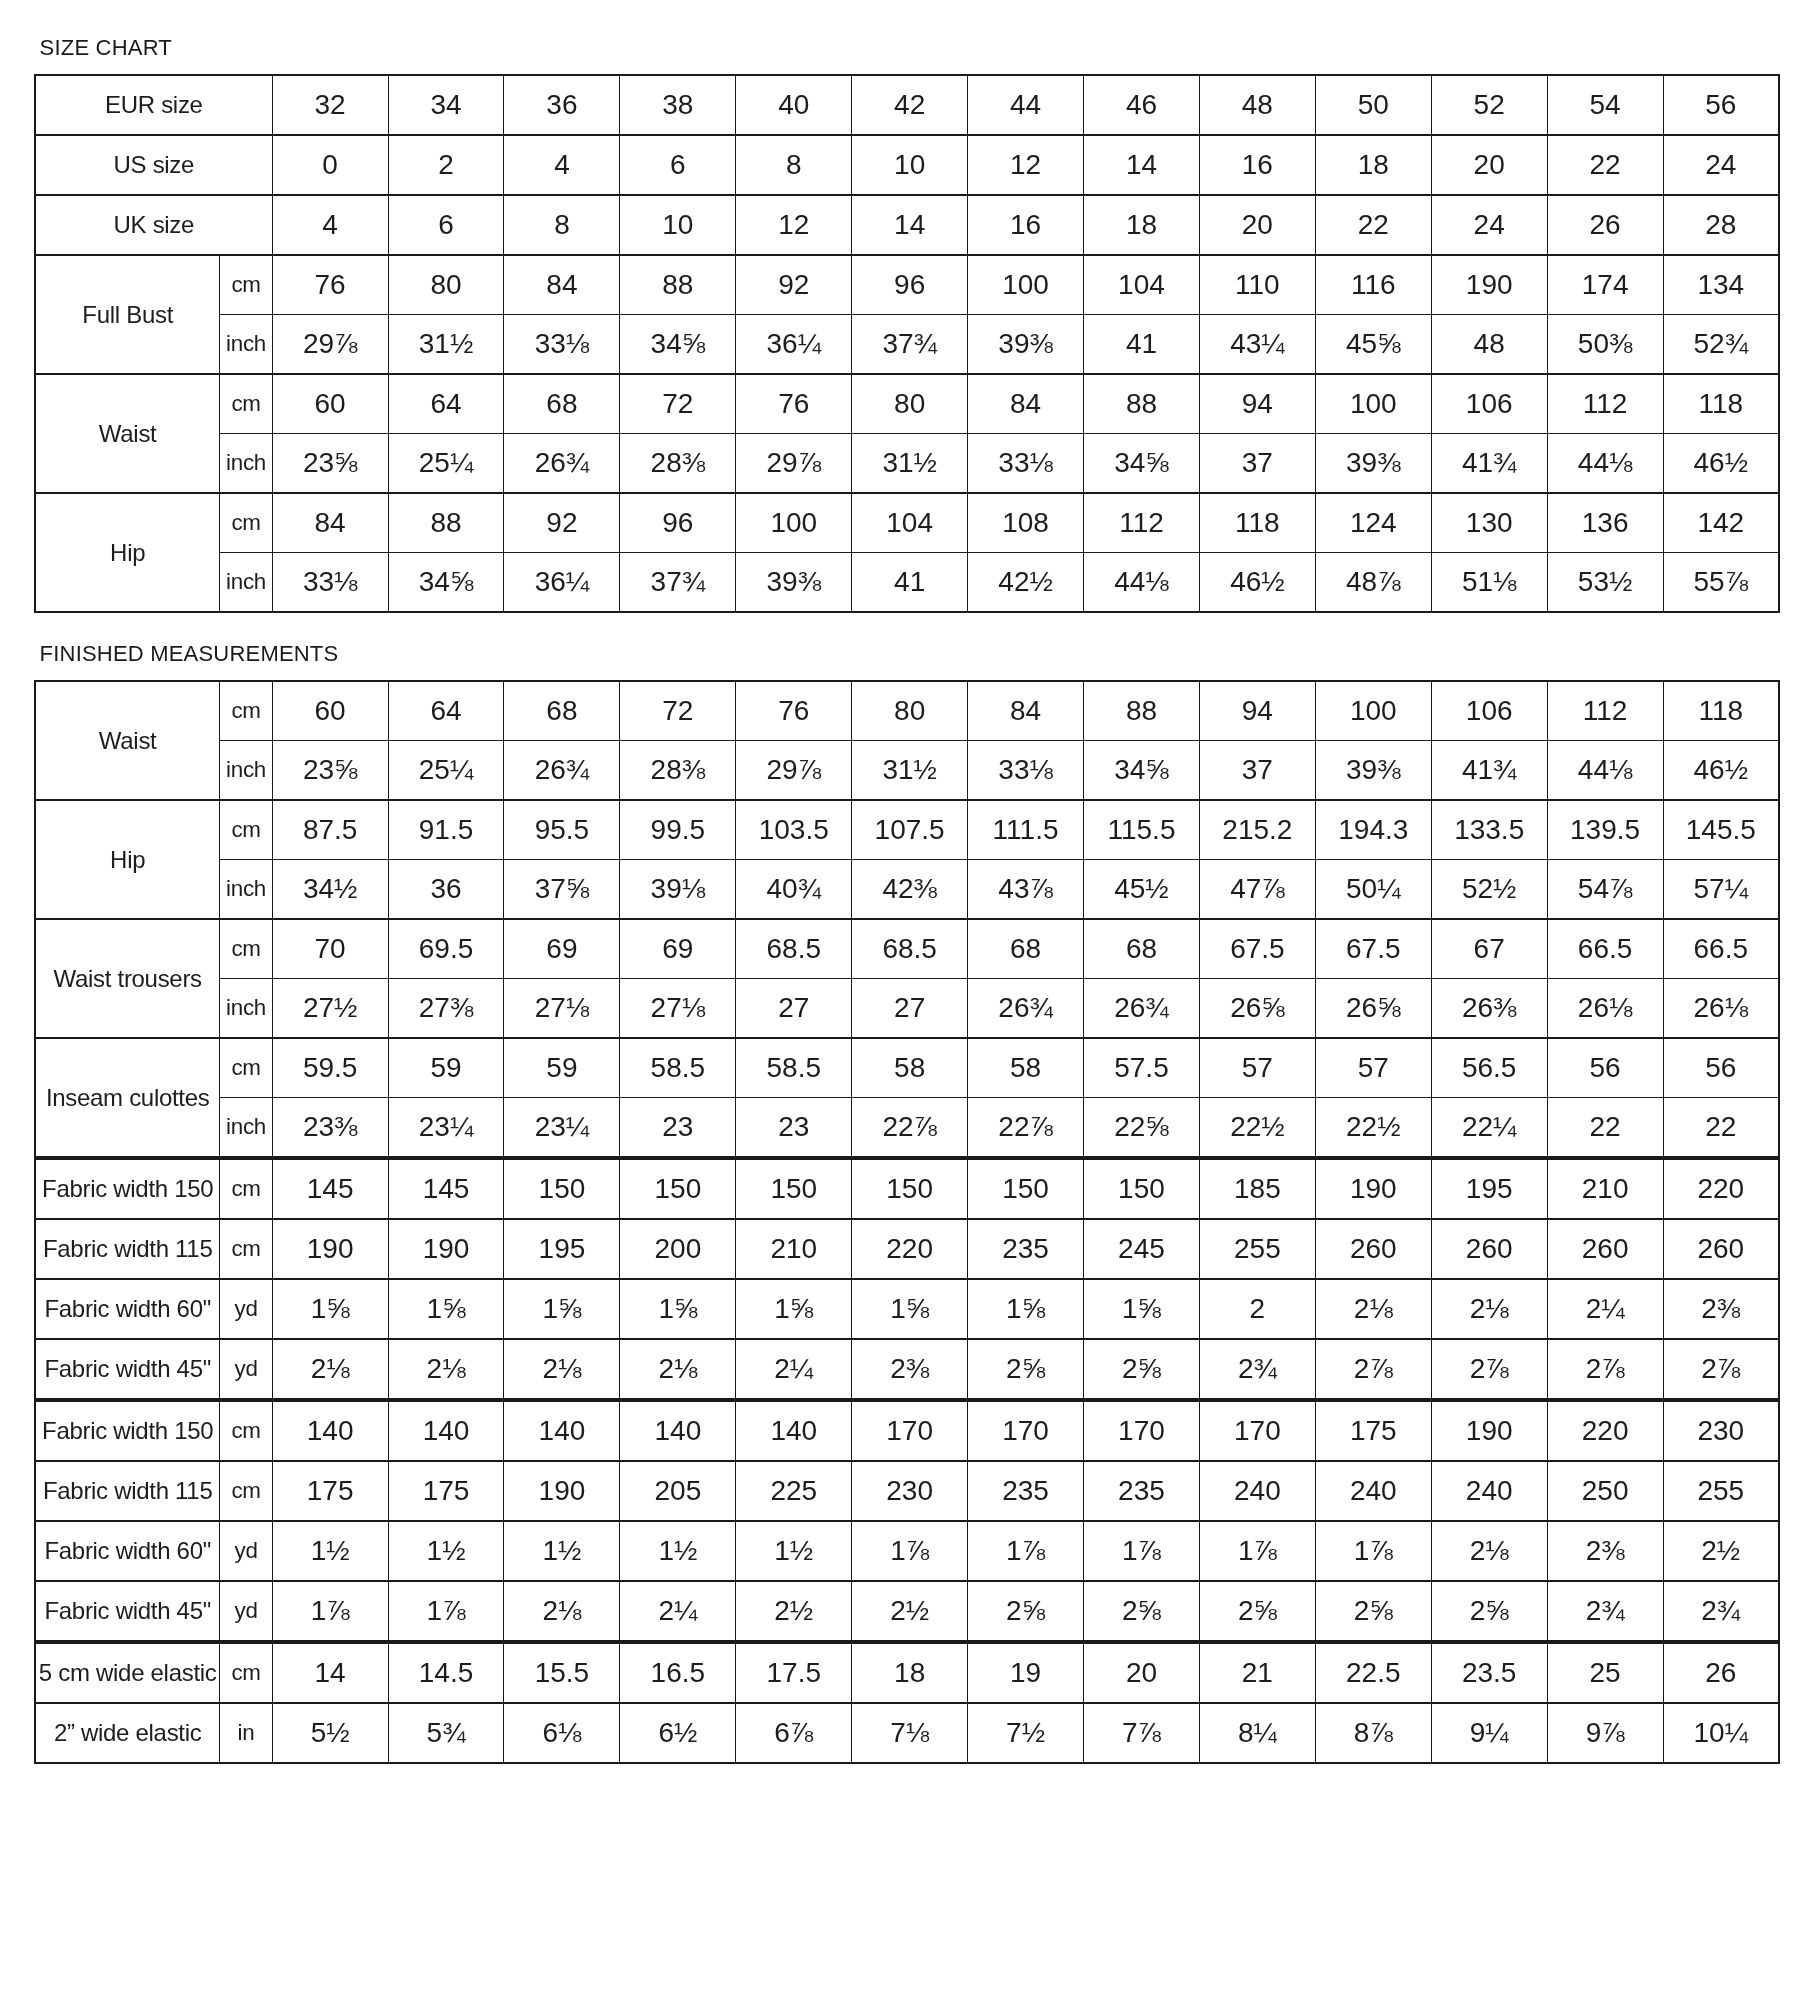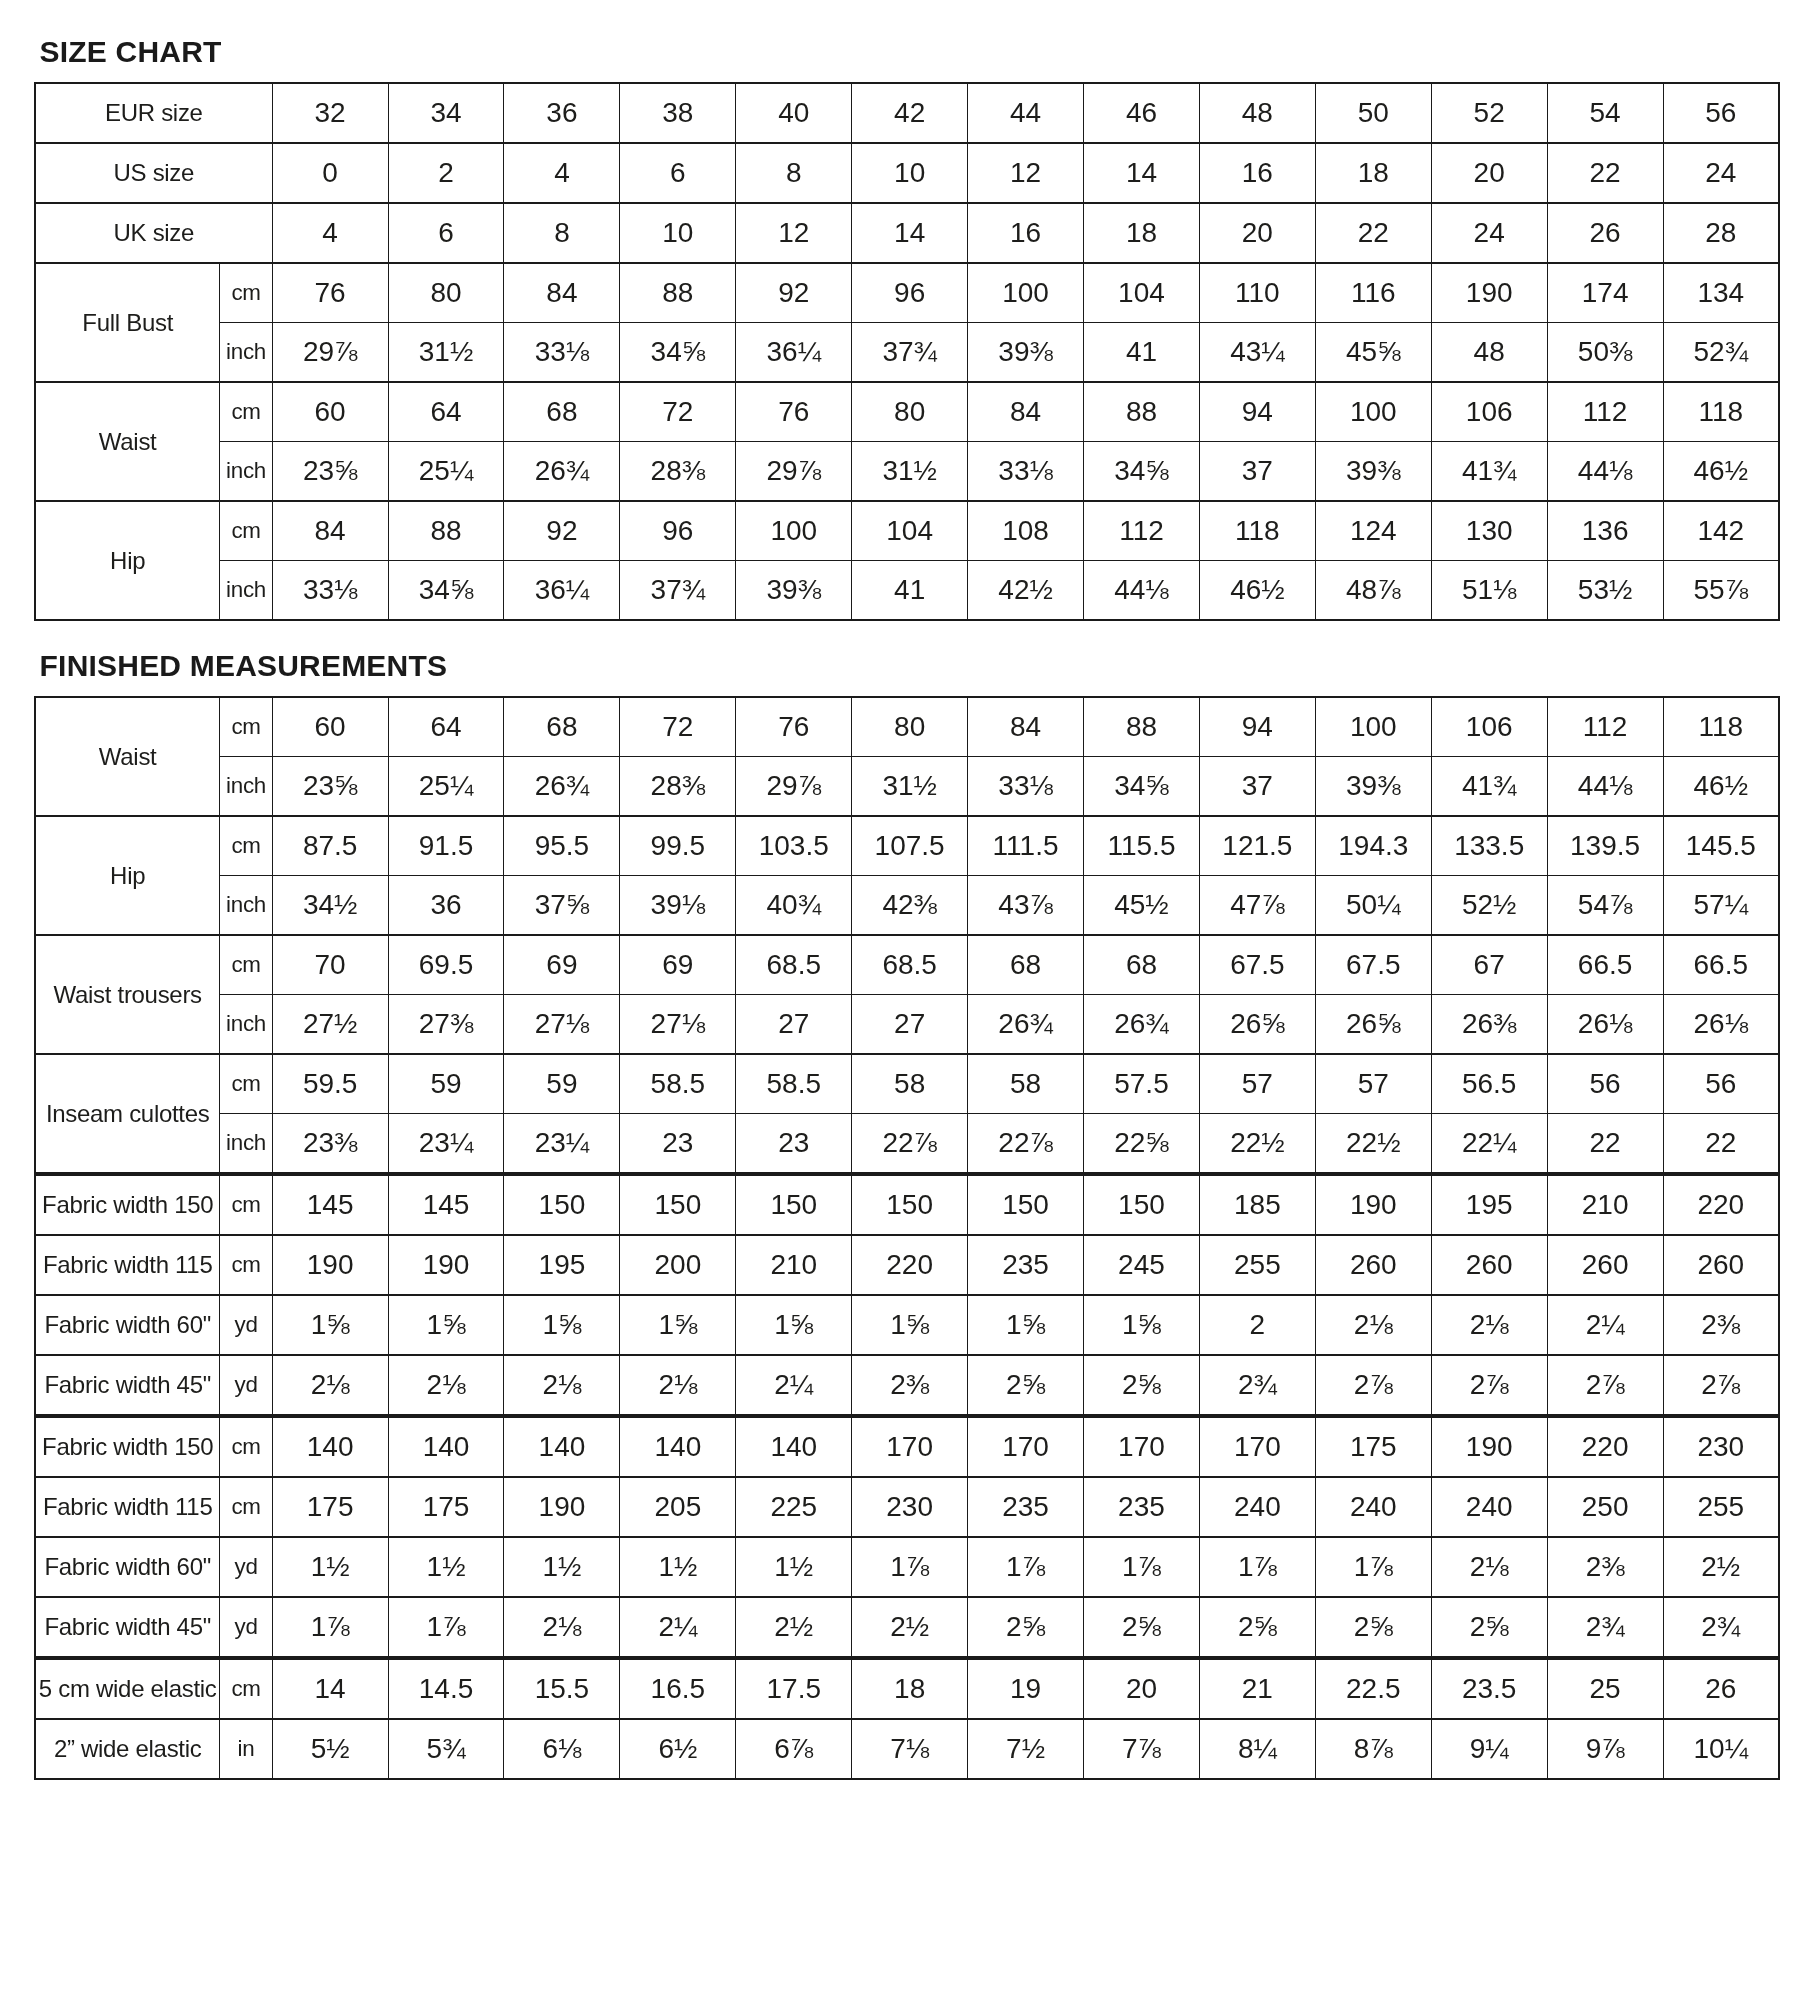--- a/index.html
+++ b/index.html
@@ -6,22 +6,22 @@
   body{
     width:1814px;
     box-sizing:border-box;
     padding:35px 34px 28px 34px;
     font-family:"Liberation Sans","DejaVu Sans",sans-serif;
     color:#1d1d1b;
     -webkit-font-smoothing:antialiased;
   }
   .section{margin:0;}
   .section-title{
-    font-size:30px;
-    font-weight:700;
+    font-size:22px;
+    font-weight:400;
     letter-spacing:0.2px;
     margin:28px 0 13px 5.6px;
     color:#1a1a1a;
   }
   .section:first-child .section-title{margin-top:0;}
   table{
     width:100%;
     border-collapse:collapse;
     table-layout:fixed;
     border:2.8px solid #1a1a1a;
@@ -274,21 +274,21 @@
             <td class="lbl" rowspan="2">Hip</td>
             <td class="unit">cm</td>
             <td>87.5</td>
             <td>91.5</td>
             <td>95.5</td>
             <td>99.5</td>
             <td>103.5</td>
             <td>107.5</td>
             <td>111.5</td>
             <td>115.5</td>
-            <td>121.5</td>
+            <td>215.2</td>
             <td>194.3</td>
             <td>133.5</td>
             <td>139.5</td>
             <td>145.5</td>
           </tr>
           <tr>
             <td class="unit">inch</td>
             <td>34½</td>
             <td>36</td>
             <td>37⅝</td>

